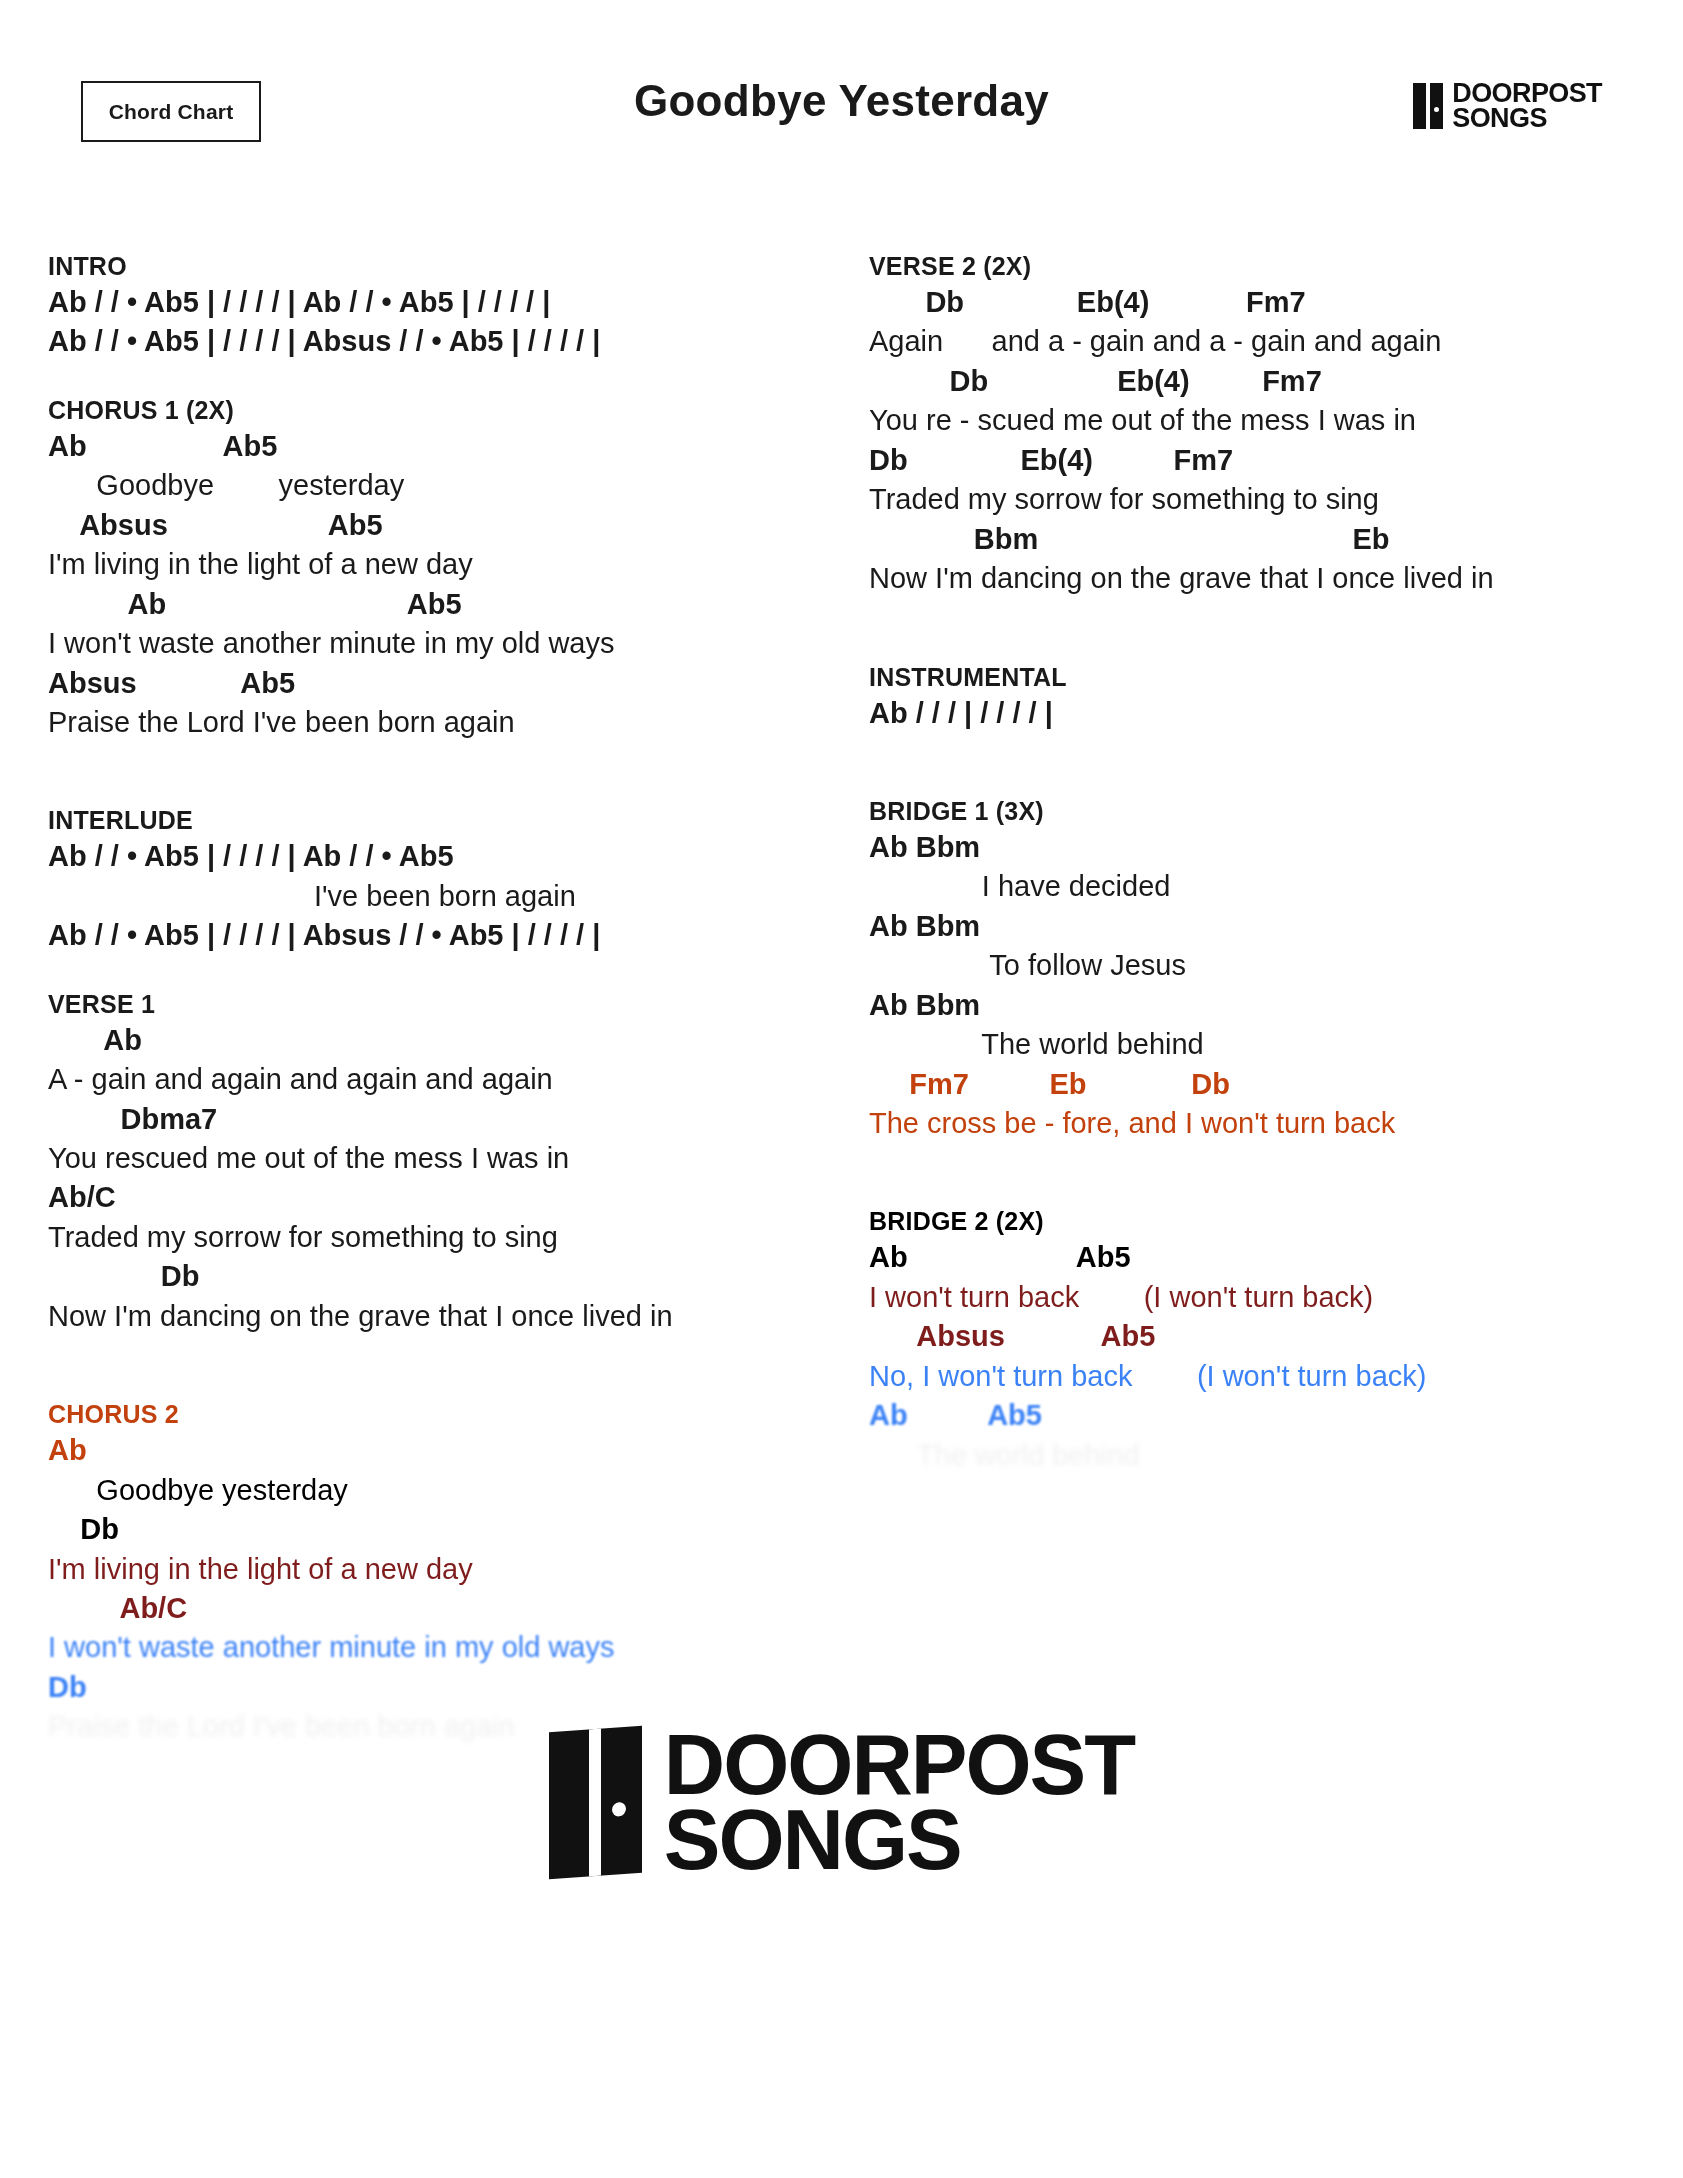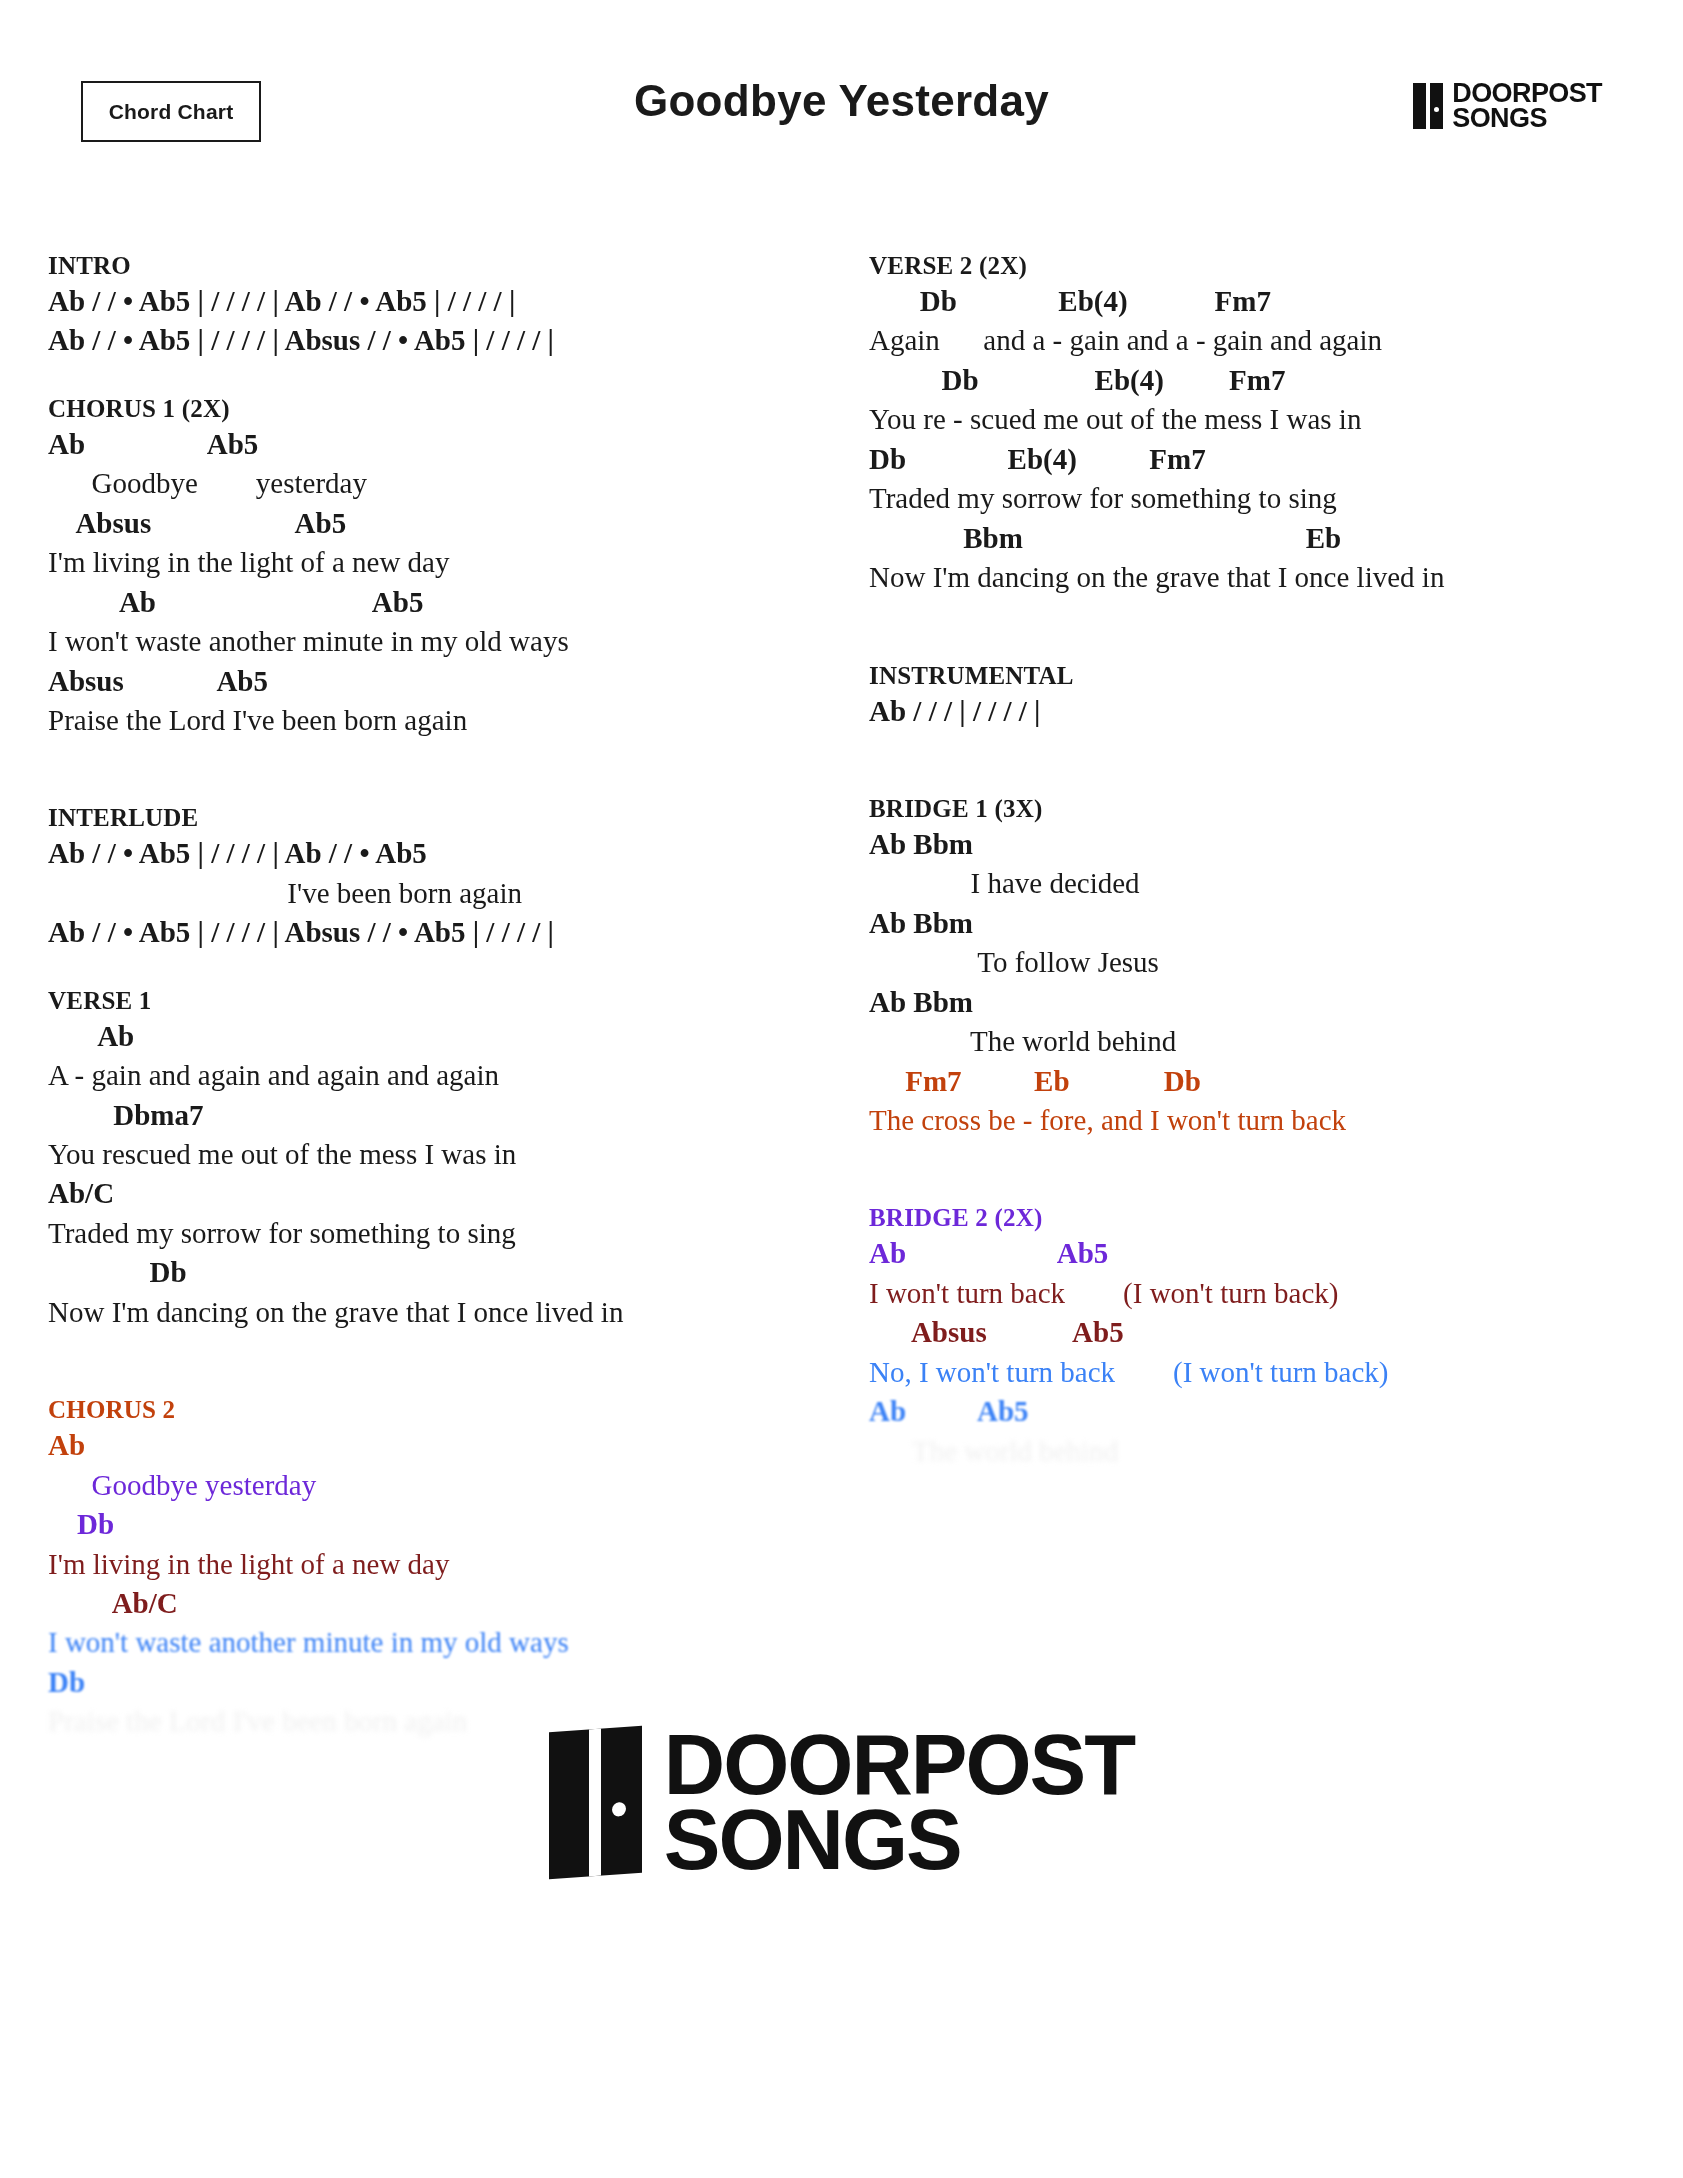--- a/index.html
+++ b/index.html
@@ -149,41 +149,41 @@
     height: 1416px;
   }
   .col {
     position: absolute;
     top: 0;
     width: 782px;
   }
   .col-left { left: 48px; }
   .col-right { left: 869px; }
 
-  .section { margin-bottom: 34px; font-family: Liberation Serif, serif; }
+  .section { margin-bottom: 34px; }
   .section-head {
     font-size: 25px;
     font-weight: 700;
     letter-spacing: 0.2px;
     margin-bottom: 2px;
   }
   .line {
     font-size: 29px;
     line-height: 1.36;
     white-space: pre;
     font-weight: 400;
   }
   .line.chords {
     font-weight: 700;
   }
   .spacer-md { height: 30px; }
 
   
   .fade-1 { color: #c2410c; }
-  .fade-2 { color: #6d28d9; }
+  .fade-2 { color: #000000; }
   .fade-3 { color: #7f1d1d; }
   .fade-4 { color: #3b82f6; }
   .fade-5 { color: #f0f0f0; }
   .blur-1 { filter: blur(0.4px); }
   .blur-2 { filter: blur(1.2px); }
   .blur-3 { filter: blur(2.4px); }
   .blur-4 { filter: blur(4px); }
 </style>
 </head>
 <body>

